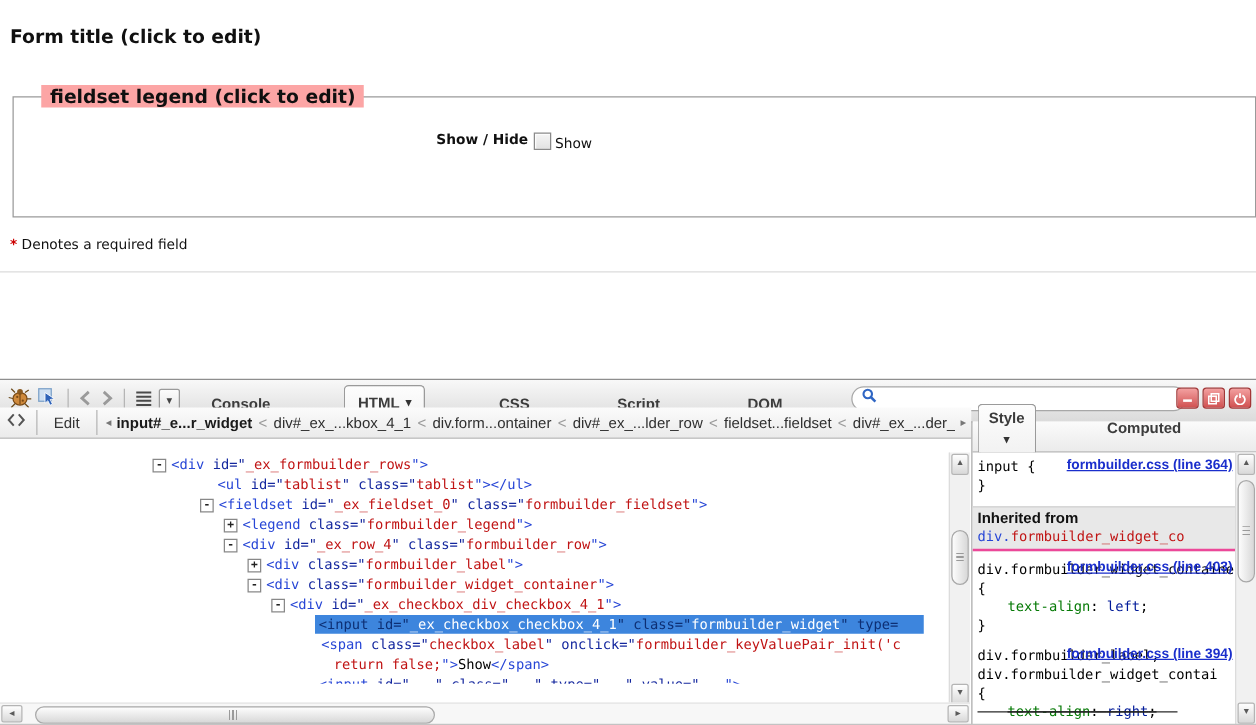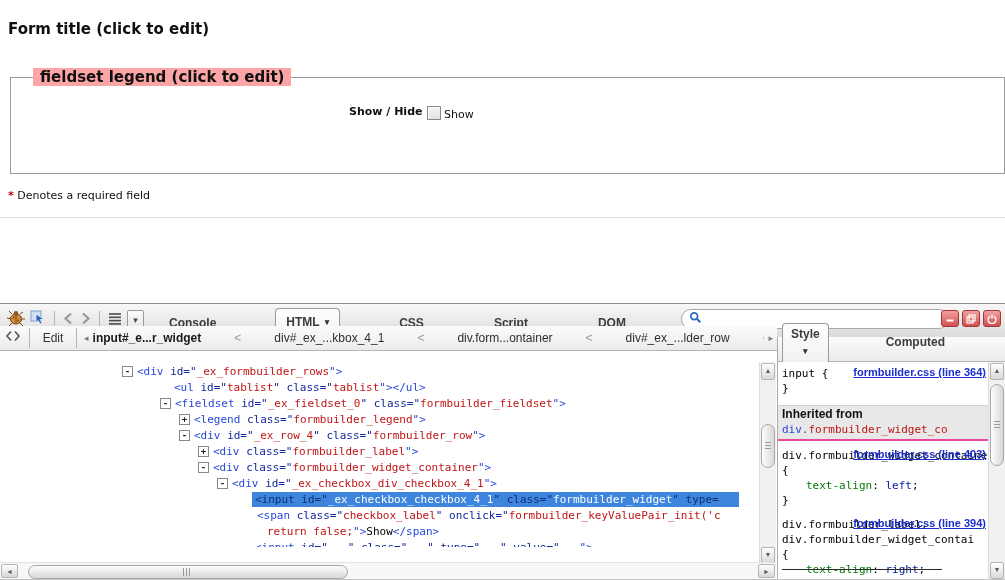--- a/index.html
+++ b/index.html
@@ -38,21 +38,21 @@
              border-radius:11px;background:#fff;display:flex;align-items:center;padding-left:7px;box-sizing:border-box;}
   .searchbox input{border:none;outline:none;flex:1;height:14px;font:11px "Liberation Sans",sans-serif;background:transparent;margin-left:4px;}
   .winbtns{position:absolute;right:4px;top:6px;display:flex;gap:3px;}
   .winbtn{width:16px;height:15px;border:1px solid #a23737;border-radius:3px;
           background:linear-gradient(#f3a0a0,#d05151);display:flex;align-items:center;justify-content:center;}
 
   .fb-crumbbar{position:absolute;left:0;top:22px;width:777px;height:25px;
                background:linear-gradient(#fbfbfb,#ebebeb);border-bottom:1px solid #b5b5b5;
                display:flex;align-items:center;box-sizing:border-box;text-align:right;}
   .crumb-edit{font:12px "Liberation Sans",sans-serif;color:#333;padding:0 10px;}
-  .crumbs{display:flex;align-items:center;white-space:nowrap;overflow:hidden;font:12px "Liberation Sans",sans-serif;color:#2f2f2f;gap:28px;}
+  .crumbs{display:flex;align-items:center;white-space:nowrap;overflow:hidden;font:12px "Liberation Sans",sans-serif;color:#2f2f2f;}
   .crumb.sel{font-weight:bold;color:#1a1a1a;}
   .crumb-sep{color:#999;margin:0 5px;}
   .crumb-arrow{color:#777;font-size:9px;margin:0 4px;}
 
   .fb-rtabs{position:absolute;left:778px;top:33px;right:0;height:25px;
             background:linear-gradient(#fbfbfb,#ebebeb);border-bottom:1px solid #b5b5b5;box-sizing:border-box;}
   .fb-rtabs .fb-tabs{left:4px;}
   .fb-rtabs .fb-tab{padding:4px 9px 5px;}
   .fb-rtabs .fb-tab.active{padding:3px 8px 6px;flex-direction:column;}
 

